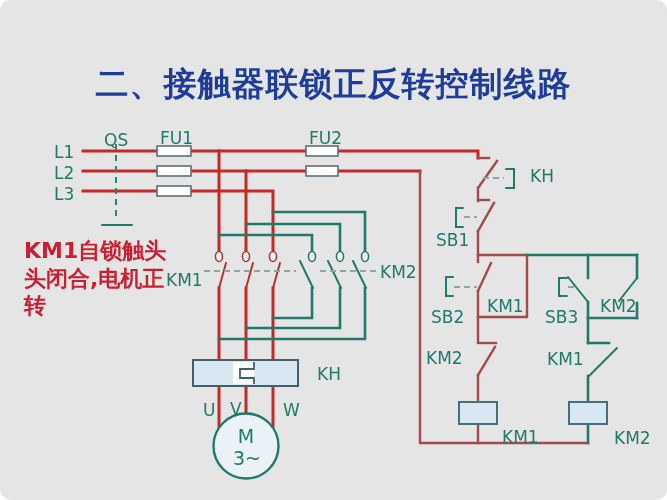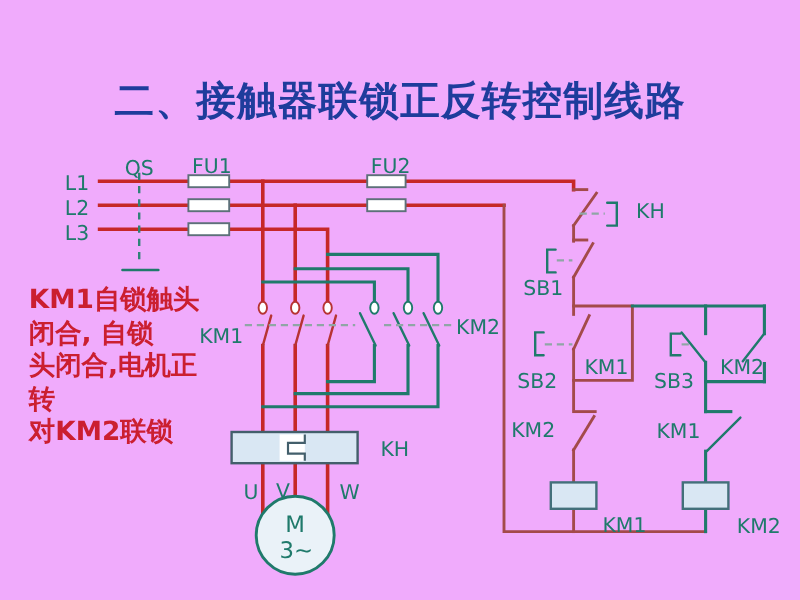--- a/index.html
+++ b/index.html
@@ -1,18 +1,18 @@
 <!DOCTYPE html>
 <html><head>
 <meta charset="utf-8">
 <style>
   html,body{margin:0;padding:0;background:#ffffff;}
   .stage{
-    position:relative;width:667px;height:500px;background:#f0abfc;
-    font-family:"Liberation Sans",sans-serif;overflow:hidden;
+    position:relative;width:667px;height:500px;background:#e5e5e5;
+    font-family:"Liberation Sans",sans-serif;overflow:hidden;border-radius:11px;
   }
   .slide-title{
     position:absolute;left:0;right:0;top:62px;text-align:center;
     font-size:33px;font-weight:bold;color:#1e3c9c;letter-spacing:1px;
     font-family:"DejaVu Sans","Liberation Sans",sans-serif;
   }
   .annotation{
     position:absolute;left:24px;top:237px;width:170px;
     font-size:22px;font-weight:bold;color:#cb1f30;line-height:27.5px;
     font-family:"DejaVu Sans","Liberation Sans",sans-serif;
@@ -39,24 +39,22 @@
 </style>
 </head>
 <body>
 
 <div class="stage">
 
   <div class="slide-title">二、接触器联锁正反转控制线路</div>
 
   <div class="annotation">
     <div>KM1自锁触头</div>
-    <div>闭合, 自锁</div>
     <div>头闭合,电机正</div>
     <div>转</div>
-    <div>对KM2联锁</div>
   </div>
 
   <svg width="667" height="500" viewBox="0 0 667 500">
 
     <g>
       <path class="w-red" d="M83,151 H478 V158"></path>
       <path class="w-red" d="M83,171 H420"></path>
       <path class="w-red" d="M83,191 H273 V250"></path>
       <path class="w-red" d="M219,151 V250"></path>
       <path class="w-red" d="M246,171 V250"></path>

